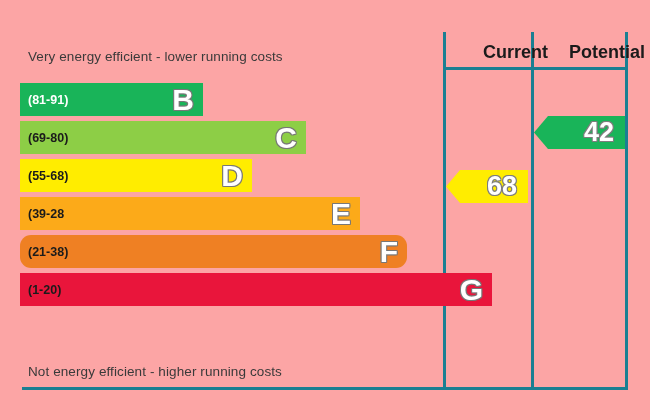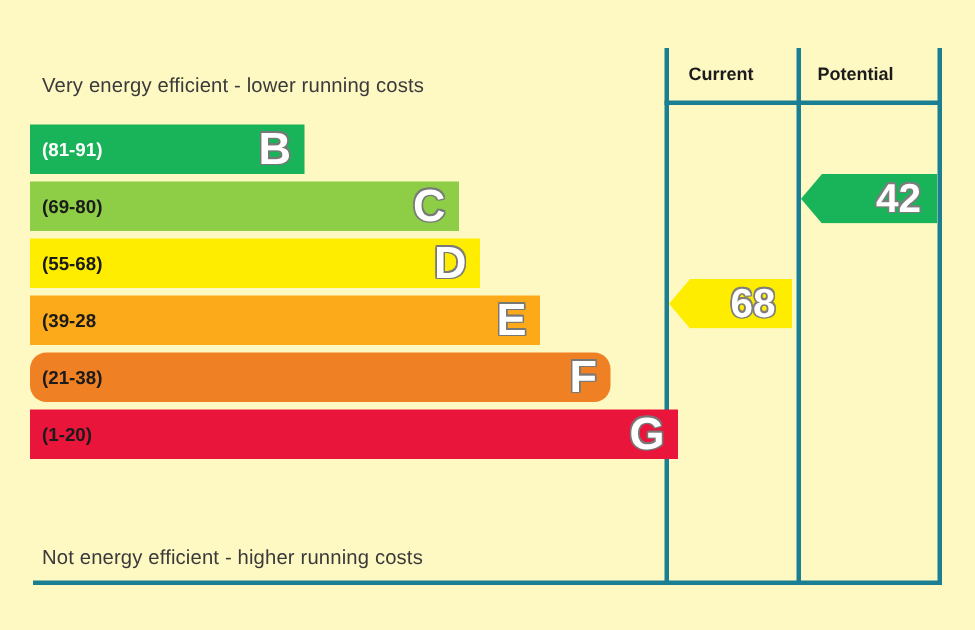--- a/index.html
+++ b/index.html
@@ -10,21 +10,21 @@
   }
   body {
     font-family: "Liberation Sans", sans-serif;
     -webkit-font-smoothing: antialiased;
   }
 
   #epc-chart {
     position: relative;
     width: 650px;
     height: 420px;
-    background: #fef9c3;
+    background: #fca5a5;
     overflow: hidden;
   }
 
   
   .caption {
     position: absolute;
     left: 28px;
     font-size: 13.5px;
     color: #3a3a3a;
     letter-spacing: 0.1px;
@@ -66,24 +66,25 @@
     left: 625px;
     top: 32px;
     width: 3px;
     height: 358px;
   }
 
   
   .col-header {
     position: absolute;
     top: 42px;
-    font-size: 12px;
+    font-size: 18px;
     font-weight: bold;
     color: #1b1b1b;
     white-space: nowrap;
+    margin-left: 24px;
   }
   .col-header-current   { left: 459px; }
   .col-header-potential { left: 545px; }
 
   
   .bands {
     position: absolute;
     left: 20px;
     top: 83px;
   }
@@ -175,40 +176,40 @@
 
   <div class="bands" id="bands-container">
       <div class="band" style="width: 183px; background: rgb(25, 180, 89);">
         <span class="band-range" style="color: rgb(255, 255, 255);">(81-91)</span>
         <span class="band-letter">B</span>
       </div>
       <div class="band" style="width: 286px; background: rgb(141, 206, 70);">
         <span class="band-range" style="color: rgb(27, 27, 27);">(69-80)</span>
         <span class="band-letter">C</span>
       </div>
-      <div class="band" style="width: 300px; background: rgb(255, 237, 0);">
+      <div class="band" style="width: 232px; background: rgb(255, 237, 0);">
         <span class="band-range" style="color: rgb(27, 27, 27);">(55-68)</span>
         <span class="band-letter">D</span>
       </div>
       <div class="band" style="width: 340px; background: rgb(252, 170, 25);">
         <span class="band-range" style="color: rgb(27, 27, 27);">(39-28</span>
         <span class="band-letter">E</span>
       </div>
       <div class="band" style="width: 387px; background: rgb(239, 128, 35); border-radius: 11px;">
         <span class="band-range" style="color: rgb(27, 27, 27);">(21-38)</span>
         <span class="band-letter">F</span>
       </div>
-      <div class="band" style="width: 432px; background: rgb(233, 21, 59);">
+      <div class="band" style="width: 472px; background: rgb(233, 21, 59);">
         <span class="band-range" style="color: rgb(27, 27, 27);">(1-20)</span>
         <span class="band-letter">G</span>
       </div>
     </div>
 
   <div id="arrows-container">
-      <div class="arrow arrow-current" style="top: 186px; background: rgb(255, 237, 0); justify-content: flex-end;">
+      <div class="arrow arrow-current" style="top: 170px; background: rgb(255, 237, 0); justify-content: flex-end;">
         <span class="arrow-value">68</span>
       </div>
       <div class="arrow arrow-potential" style="top: 116px; background: rgb(25, 180, 89);">
         <span class="arrow-value">42</span>
       </div>
     </div>
 
   <div class="caption caption-bottom">Not energy efficient - higher running costs</div>
 </div>
 

